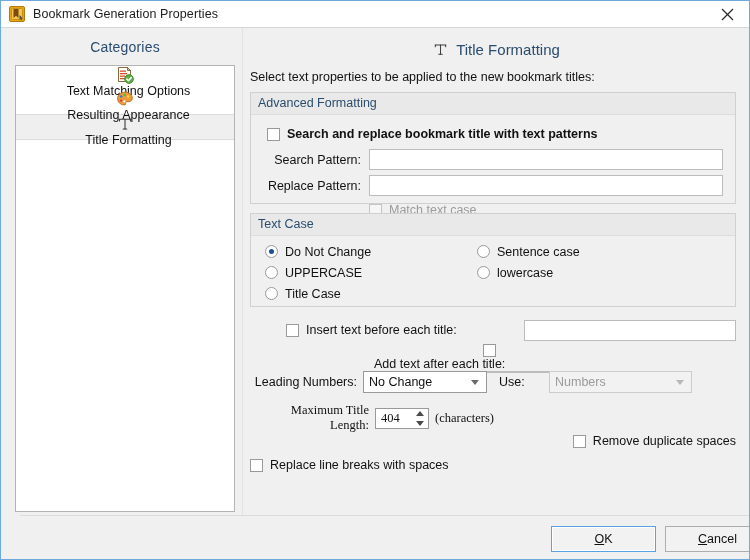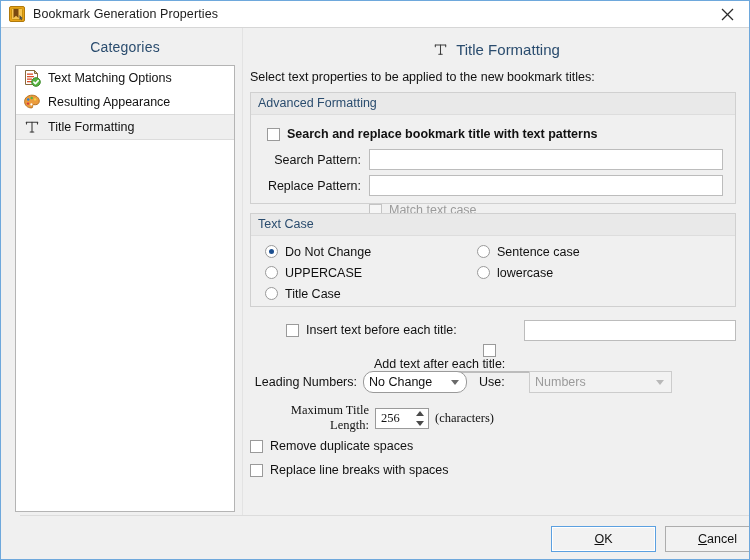--- a/index.html
+++ b/index.html
@@ -77,20 +77,21 @@
     width: 220px; height: 447px;
     background: #ffffff;
     border: 1px solid #b4b4b4;
     overflow: hidden;
   }
   .cat-item {
     display: flex; align-items: center;
     height: 24px;
     padding-left: 7px;
     cursor: default;
+    flex-direction: column;
   }
   .cat-item.selected {
     background: #efefef;
     border-top: 1px solid #dcdcdc;
     border-bottom: 1px solid #dcdcdc;
     height: 26px;
   }
   .cat-icon {
     width: 18px; height: 18px;
     margin-right: 7px;
@@ -433,44 +434,44 @@
         </div>
 
         <div class="rowline" style="height:22px; margin-top:3px;flex-direction:column;">
           <span class="cb"></span>
           <span class="cb-label" style="width:238px;">Add text after each title:</span>
           <span class="field" style="width:232px;"></span>
         </div>
 
         <div class="rowline" style="height:24px; margin-top:4px;">
           <span class="field-label" style="width:113px; text-align:right; padding-right:6px;">Leading Numbers:</span>
-          <span class="combo" style="width:104px;border-radius:10px;">
+          <span class="combo" style="width:124px;">
             <span>No Change</span>
             <span class="combo-arrow"></span>
           </span>
           <span class="field-label" style="width:62px; text-align:left; padding-right:6px;padding-left:12px;">Use:</span>
           <span class="combo disabled" style="width:143px;">
             <span>Numbers</span>
             <span class="combo-arrow"></span>
           </span>
         </div>
 
         <div class="rowline" style="height:24px; margin-top:12px;font-family:Liberation Serif, serif;">
           <span class="field-label" style="width:125px; text-align:right; padding-right:6px;">Maximum Title Length:</span>
           <span class="spin">
-            <span>256</span>
+            <span>404</span>
             <span class="spin-btns">
               <span class="spin-up"></span>
               <span class="spin-dn"></span>
             </span>
           </span>
           <span class="field-label" style="margin-left:6px;">(characters)</span>
         </div>
 
-        <div class="cb-row" style="margin-top:5px;">
+        <div class="cb-row" style="justify-content:flex-end;">
           <span class="cb"></span>
           <span class="cb-label">Remove duplicate spaces</span>
         </div>
 
         <div class="cb-row" style="margin-top:2px;">
           <span class="cb"></span>
           <span class="cb-label">Replace line breaks with spaces</span>
         </div>
 
       </div>

